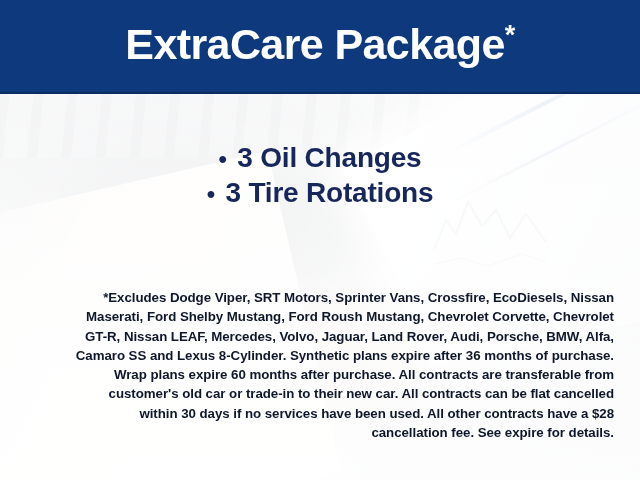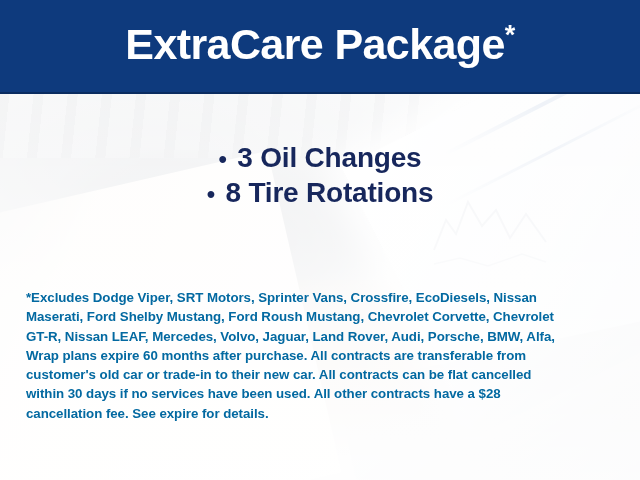--- a/index.html
+++ b/index.html
@@ -167,26 +167,26 @@
     font-size: 24px;
     line-height: 1;
     padding-right: 3px;
   }
 
   .fineprint {
     position: absolute;
     left: 26px;
     top: 196px;
     width: 588px;
-    color: #0369a1;
+    color: #0f172a;
     font-size: 13.3px;
     font-weight: bold;
     line-height: 19.3px;
     letter-spacing: -0.05px;
-    text-align: left;
+    text-align: right;
   }
   .fineprint .fp-line {
     white-space: nowrap;
   }
 </style>
 </head>
 <body>
 
 <div class="banner">
 
@@ -211,27 +211,28 @@
   </div>
 
   <div class="header">
     <h1 class="header-title"><span>ExtraCare Package</span><span class="star">*</span></h1>
   </div>
 
   <div class="content">
 
     <div class="bullets">
       <div class="bullet-line"><span class="dot">•</span> <span>3 Oil Changes</span></div>
-      <div class="bullet-line"><span class="dot">•</span> <span>8 Tire Rotations</span></div>
+      <div class="bullet-line"><span class="dot">•</span> <span>3 Tire Rotations</span></div>
     </div>
 
     <div class="fineprint">
       <div class="fp-line">*Excludes Dodge Viper, SRT Motors, Sprinter Vans, Crossfire, EcoDiesels, Nissan</div>
       <div class="fp-line">Maserati, Ford Shelby Mustang, Ford Roush Mustang, Chevrolet Corvette, Chevrolet</div>
       <div class="fp-line">GT-R, Nissan LEAF, Mercedes, Volvo, Jaguar, Land Rover, Audi, Porsche, BMW, Alfa,</div>
+      <div class="fp-line">Camaro SS and Lexus 8-Cylinder. Synthetic plans expire after 36 months of purchase.</div>
       <div class="fp-line">Wrap plans expire 60 months after purchase. All contracts are transferable from</div>
       <div class="fp-line">customer's old car or trade-in to their new car. All contracts can be flat cancelled</div>
       <div class="fp-line">within 30 days if no services have been used. All other contracts have a $28</div>
       <div class="fp-line">cancellation fee. See expire for details.</div>
     </div>
 
   </div>
 </div>
 
 </body></html>

